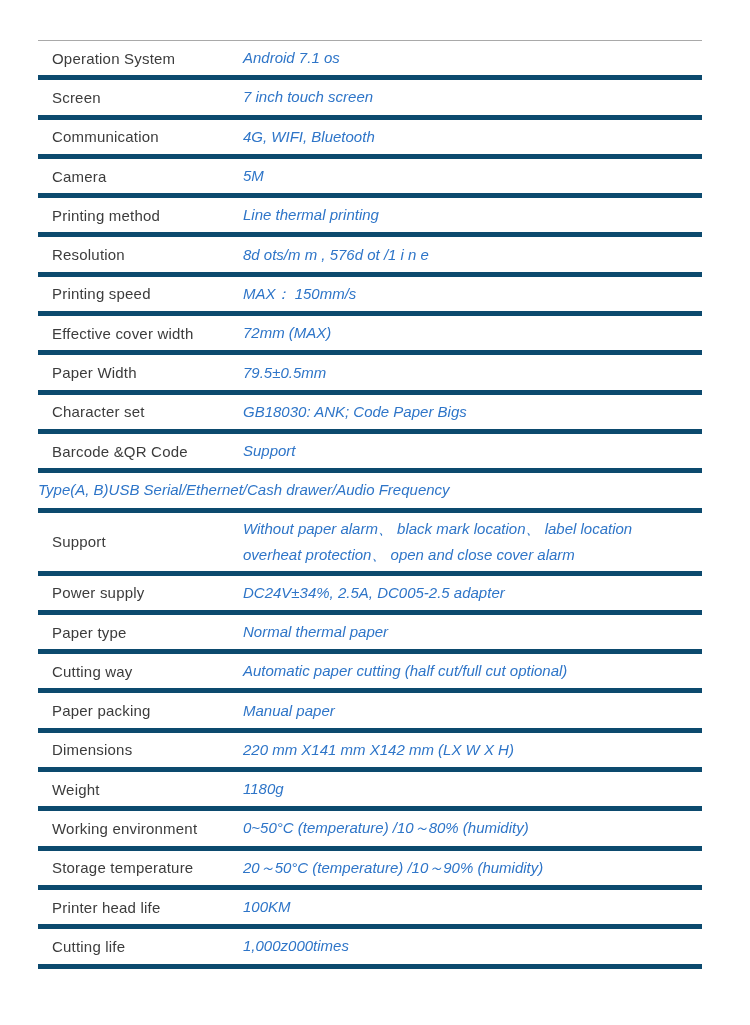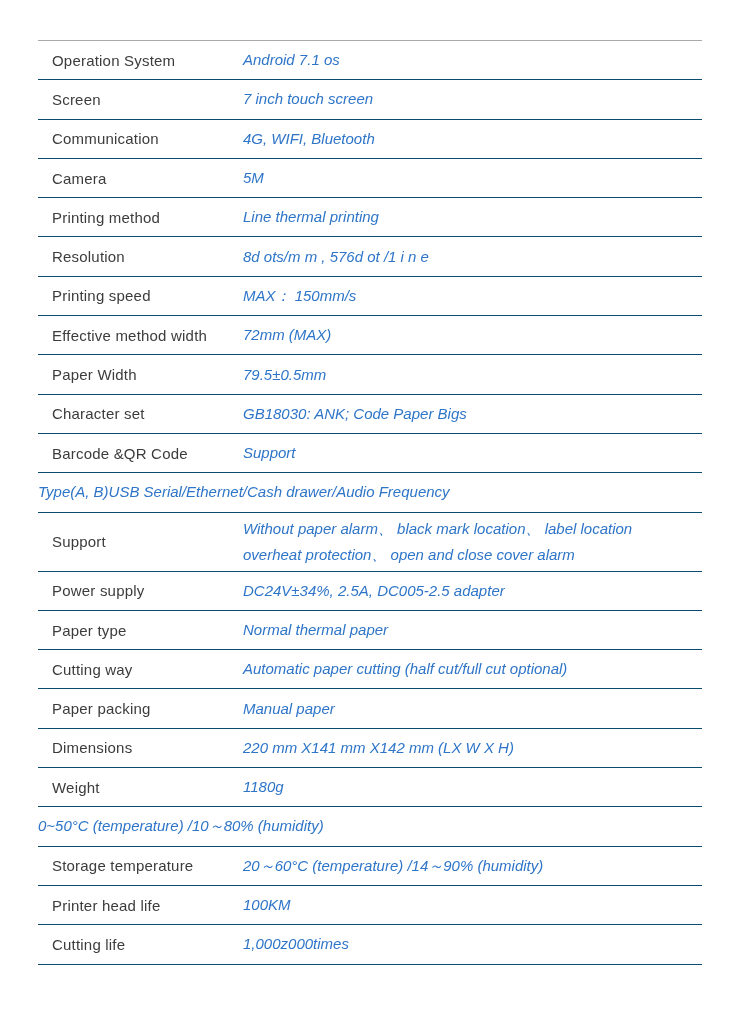--- a/index.html
+++ b/index.html
@@ -14,21 +14,21 @@
   }
   .spec-table {
     margin: 40px 48px 0 38px;
     width: 664px;
     border-top: 1px solid #a9a9a9;
   }
   .spec-row {
     display: flex;
     align-items: center;
     min-height: 39.3px;
-    border-bottom: 1px solid #0c4a6e;
+    border-bottom: 5px solid #0c4a6e;
   }
   .spec-label {
     width: 205px;
     flex: 0 0 205px;
     padding-left: 14px;
     padding-right: 6px;
     color: #3c3c3c;
     font-size: 15px;
     letter-spacing: 0.2px;
   }
@@ -77,21 +77,21 @@
     <div class="spec-label">Resolution</div>
     <div class="spec-value">8d ots/m m , 576d ot /1 i n e</div>
   </div>
 
   <div class="spec-row">
     <div class="spec-label">Printing speed</div>
     <div class="spec-value">MAX： 150mm/s</div>
   </div>
 
   <div class="spec-row">
-    <div class="spec-label">Effective method width</div>
+    <div class="spec-label">Effective cover width</div>
     <div class="spec-value">72mm (MAX)</div>
   </div>
 
   <div class="spec-row">
     <div class="spec-label">Paper Width</div>
     <div class="spec-value">79.5±0.5mm</div>
   </div>
 
   <div class="spec-row">
     <div class="spec-label">Character set</div>
@@ -138,26 +138,27 @@
     <div class="spec-label">Dimensions</div>
     <div class="spec-value">220 mm X141 mm X142 mm (LX W X H)</div>
   </div>
 
   <div class="spec-row">
     <div class="spec-label">Weight</div>
     <div class="spec-value">1180g</div>
   </div>
 
   <div class="spec-row">
+    <div class="spec-label">Working environment</div>
     <div class="spec-value">0~50°C (temperature) /10～80% (humidity)</div>
   </div>
 
   <div class="spec-row">
     <div class="spec-label">Storage temperature</div>
-    <div class="spec-value">20～60°C (temperature) /14～90% (humidity)</div>
+    <div class="spec-value">20～50°C (temperature) /10～90% (humidity)</div>
   </div>
 
   <div class="spec-row">
     <div class="spec-label">Printer head life</div>
     <div class="spec-value">100KM</div>
   </div>
 
   <div class="spec-row">
     <div class="spec-label">Cutting life</div>
     <div class="spec-value">1,000z000times</div>

